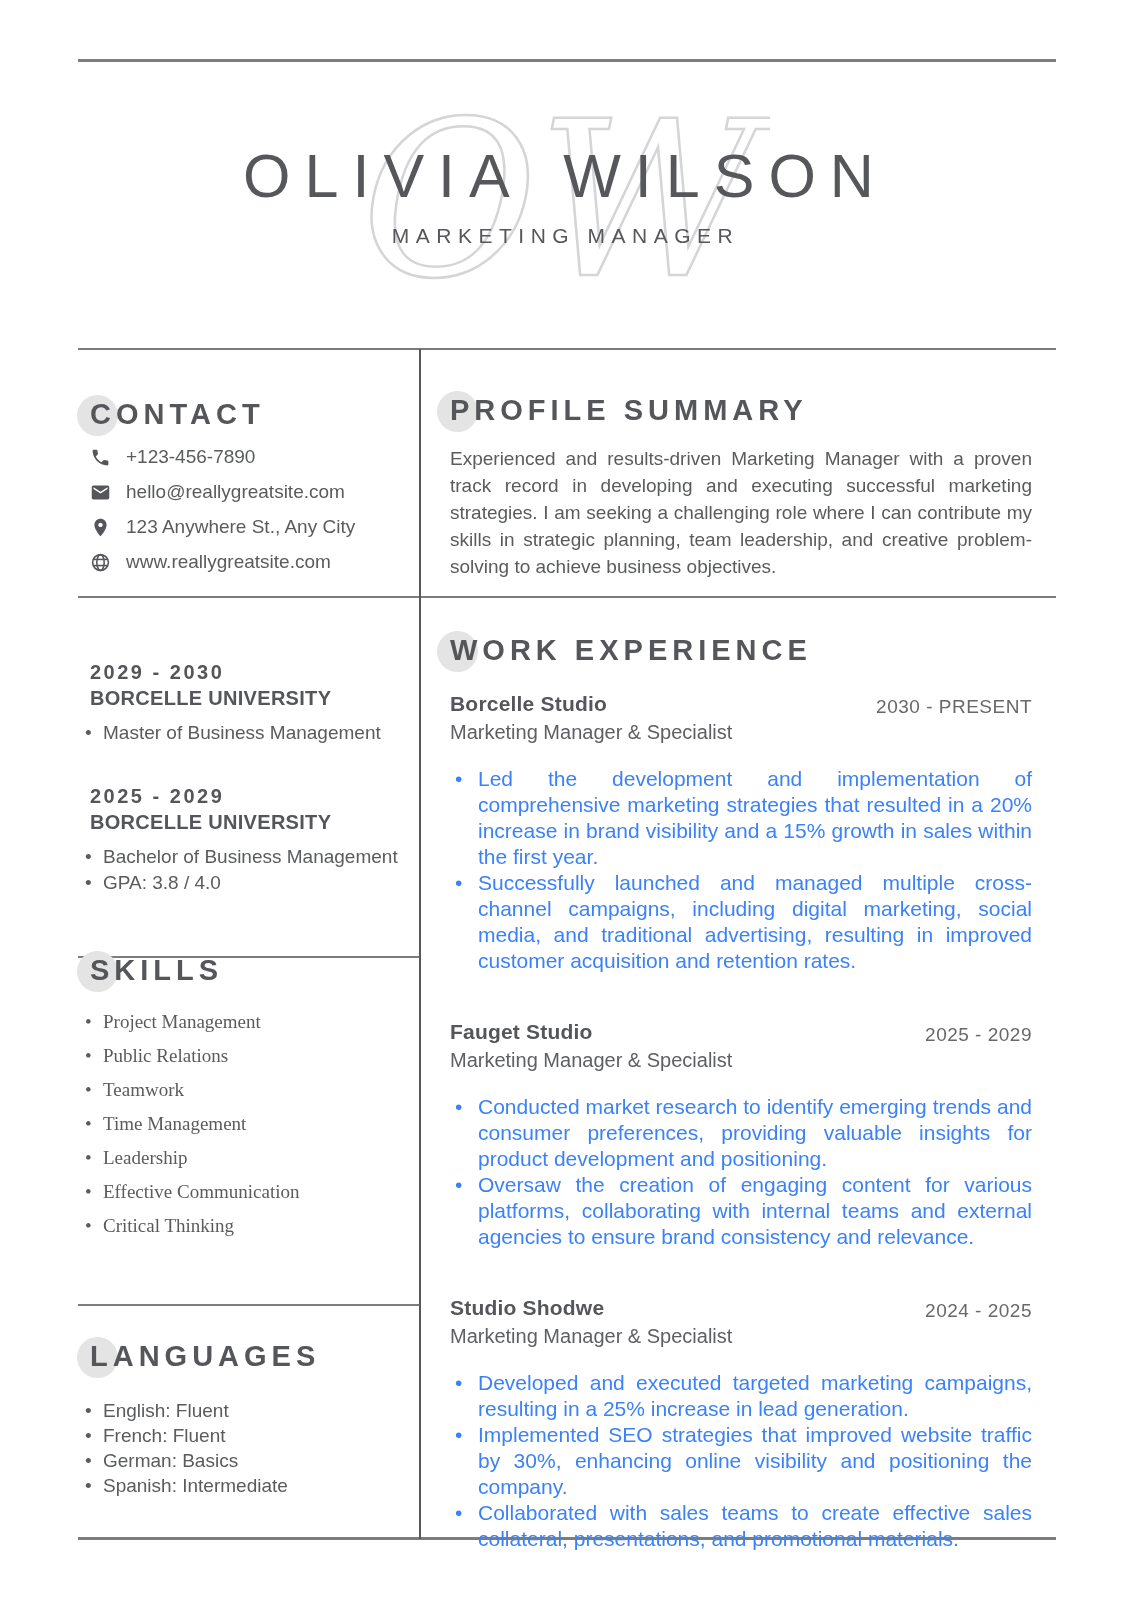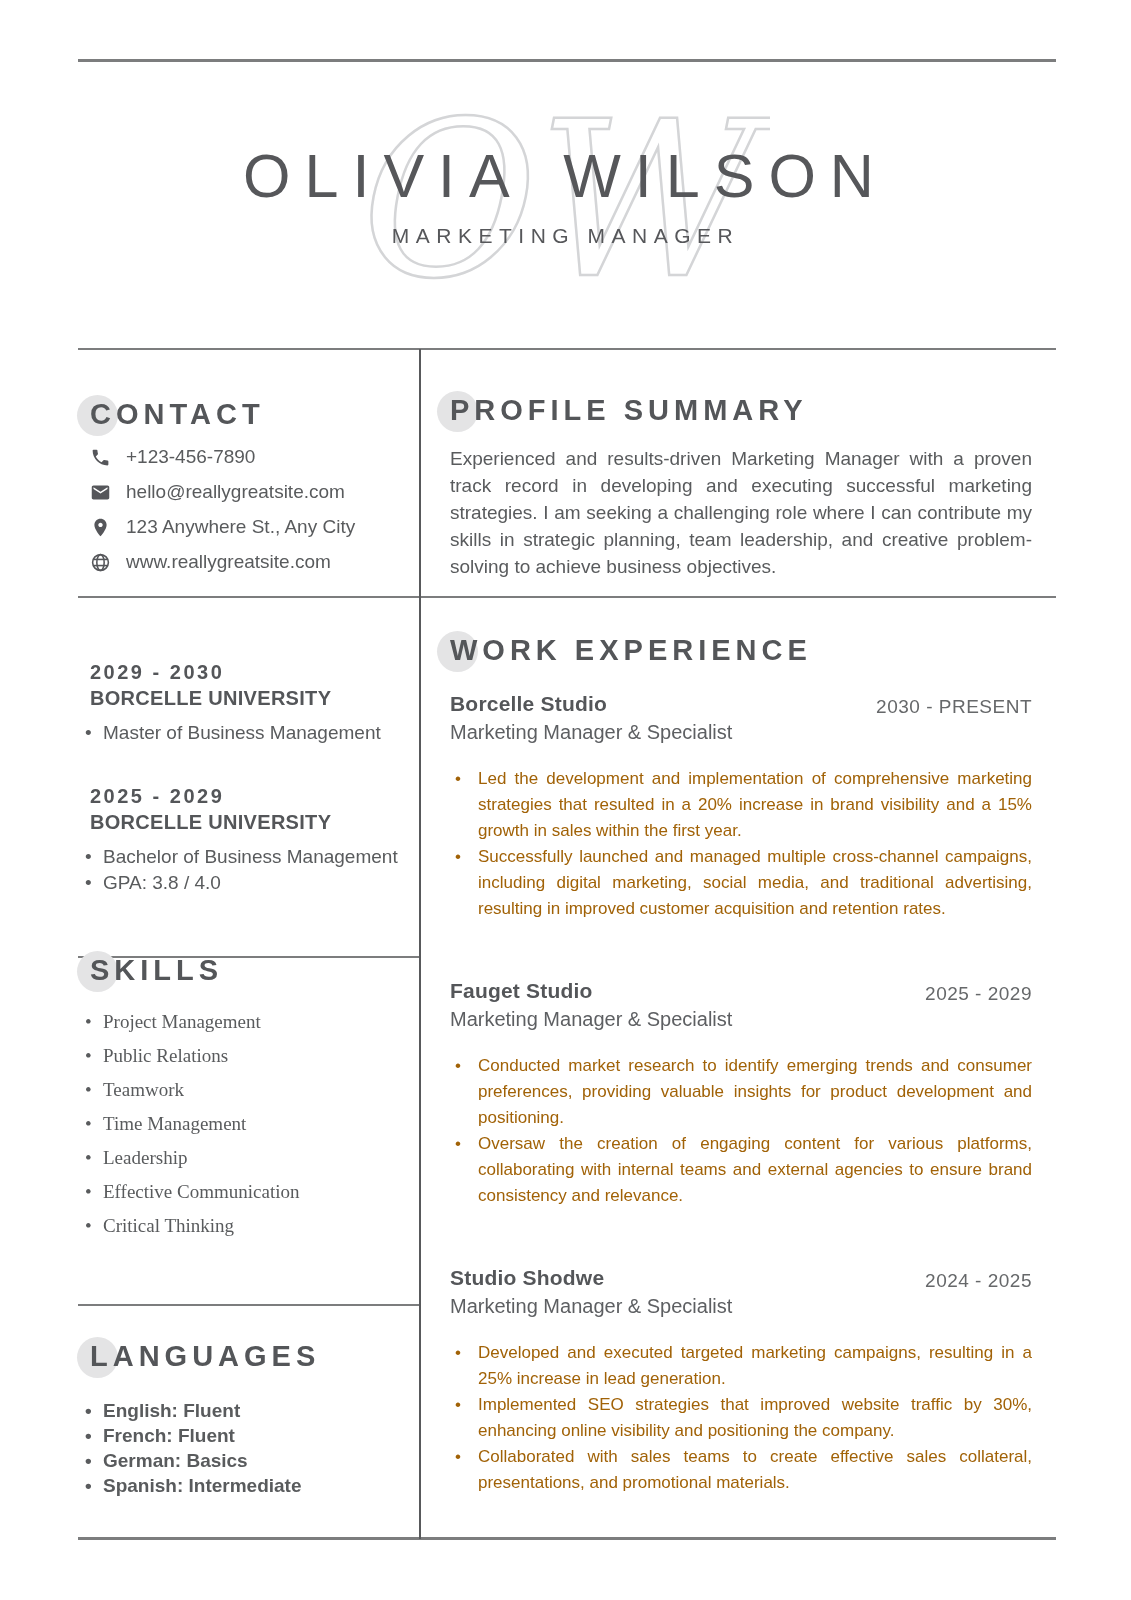--- a/index.html
+++ b/index.html
@@ -55,34 +55,34 @@
   .edu-school { font-size: 20px; font-weight: bold; letter-spacing: 0.3px; line-height: 27px; color: #545659; }
   .edu-bullets { margin-top: 8px; }
 
   .lb { display: flex; font-size: 19px; line-height: 26px; }
   .lb .bm { flex: none; width: 18px; margin-left: -5px; }
   .bm::before { content: "\2022"; }
 
   .skills-list { margin-top: 22px; }
   .skills-list .lb { line-height: 24px; margin-bottom: 10px; font-family: Liberation Serif, serif; }
   .lang-list { margin-top: 24px; }
-  .lang-list .lb { line-height: 25px; font-weight: bold; }
+  .lang-list .lb { line-height: 25px; }
 
   
   .right-col { left: 450px; width: 582px; }
   .profile-text { margin-top: 17px; font-size: 19px; line-height: 27px; text-align: justify; color: #595b5d; }
 
   .work-list { margin-top: 22px; }
-  .wentry + .wentry { margin-top: 55px; }
+  .wentry + .wentry { margin-top: 44px; }
   .whead { display: flex; justify-content: space-between; align-items: flex-end; }
   .wcompany { font-size: 21px; font-weight: bold; color: #545659; line-height: 28px; letter-spacing: 0.2px; }
   .wdate { font-size: 19px; color: #66686a; letter-spacing: 0.5px; }
   .wrole { font-size: 20px; color: #5d5f62; line-height: 28px; }
   .wbullets { margin-top: 20px; }
-  .wb { display: flex; font-size: 17px; line-height: 26px; color: #a16207; }
+  .wb { display: flex; font-size: 21px; line-height: 26px; color: #3b82f6; }
   .wb .bm { flex: none; width: 23px; padding-left: 5px; }
   .wb .bt { flex: 1; text-align: justify; }
 </style>
 </head>
 <body>
 
 <div class="page">
 
   <div class="hr hr-top"></div>
   <div class="hr hr-mid1"></div>

